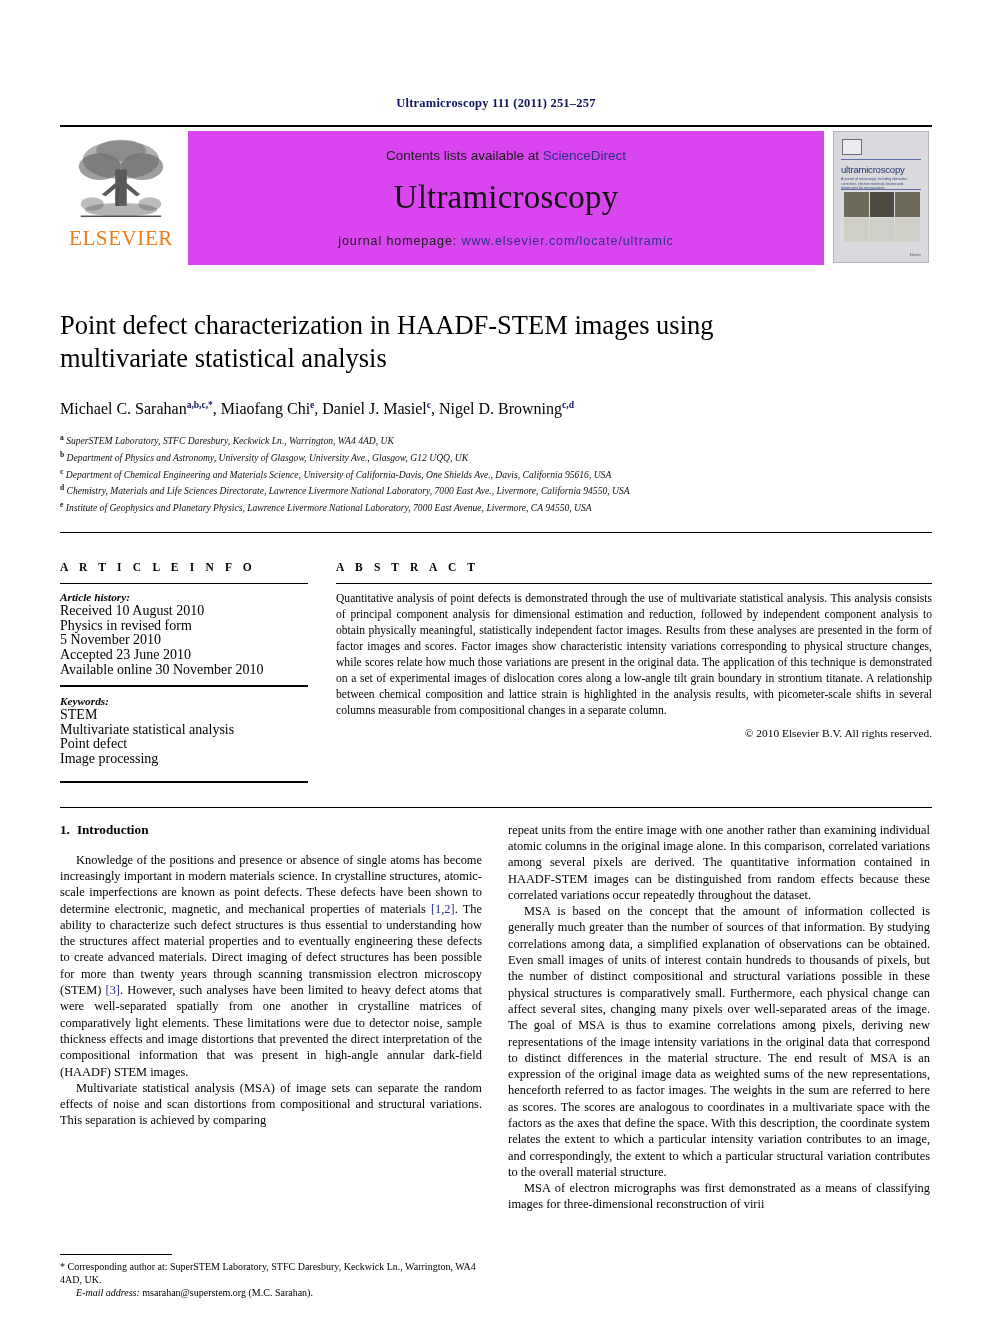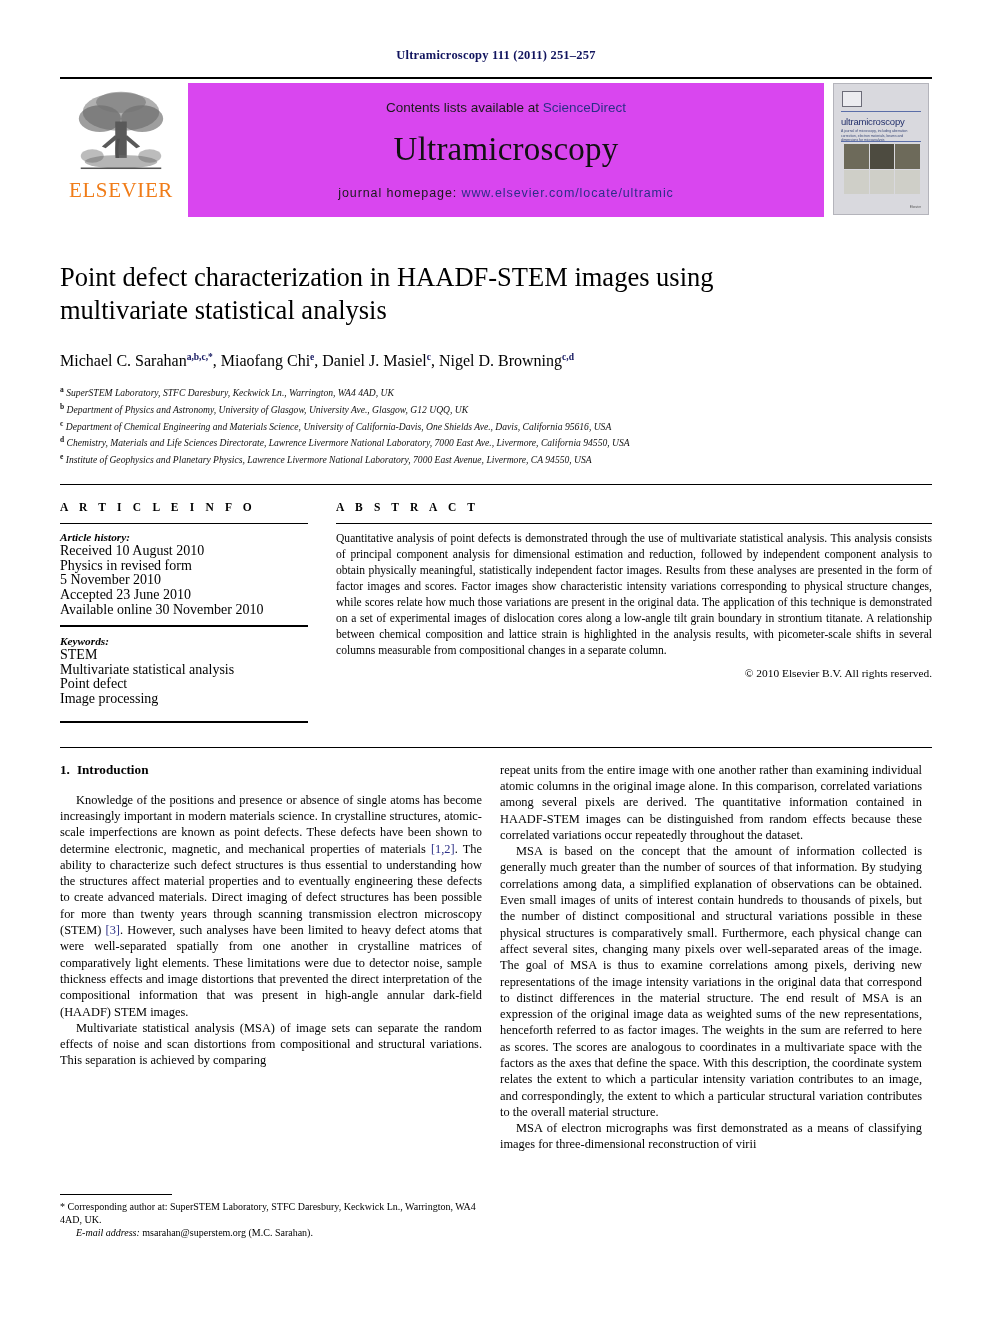--- a/index.html
+++ b/index.html
@@ -13,20 +13,21 @@
     font-family: "Liberation Serif", "DejaVu Serif", serif;
     color: #000000;
     position: relative;
     overflow: hidden;
   }
   .page {
     position: relative;
     width: 992px;
     height: 936px;
     box-sizing: border-box;
+    margin-top: 48px;
   }
 
   
   .running-head {
     text-align: center;
     font-family: "Liberation Serif", serif;
     font-weight: bold;
     font-size: 12.5px;
     color: #11145e;
     letter-spacing: 0.2px;
@@ -214,21 +215,21 @@
     font-weight: bold;
     font-size: 7.5px;
     vertical-align: super;
   }
 
   
   .info-abstract {
     margin: 18px 60px 0 60px;
     border-top: 1.6px solid #000;
     display: flex;
-    padding-top: 16px;
+    padding-top: 28px;
   }
   .col-info {
     width: 248px;
     flex: 0 0 248px;
   }
   .col-abstract {
     flex: 1 1 auto;
     padding-left: 28px;
   }
   .sec-label {
@@ -271,21 +272,21 @@
     font-size: 11.4px;
     margin-top: 8px;
   }
 
   
   .body-cols {
     margin: 16px 60px 0 60px;
     border-top: 1.6px solid #000;
     padding-top: 14px;
     display: flex;
-    column-gap: 18px;
+    column-gap: 26px;
     height: 492px;
     box-sizing: border-box;
   }
   .bcol {
     width: 422px;
     flex: 0 0 422px;
     position: relative;
   }
   h2.sec-title {
     font-family: "Liberation Serif", serif;

